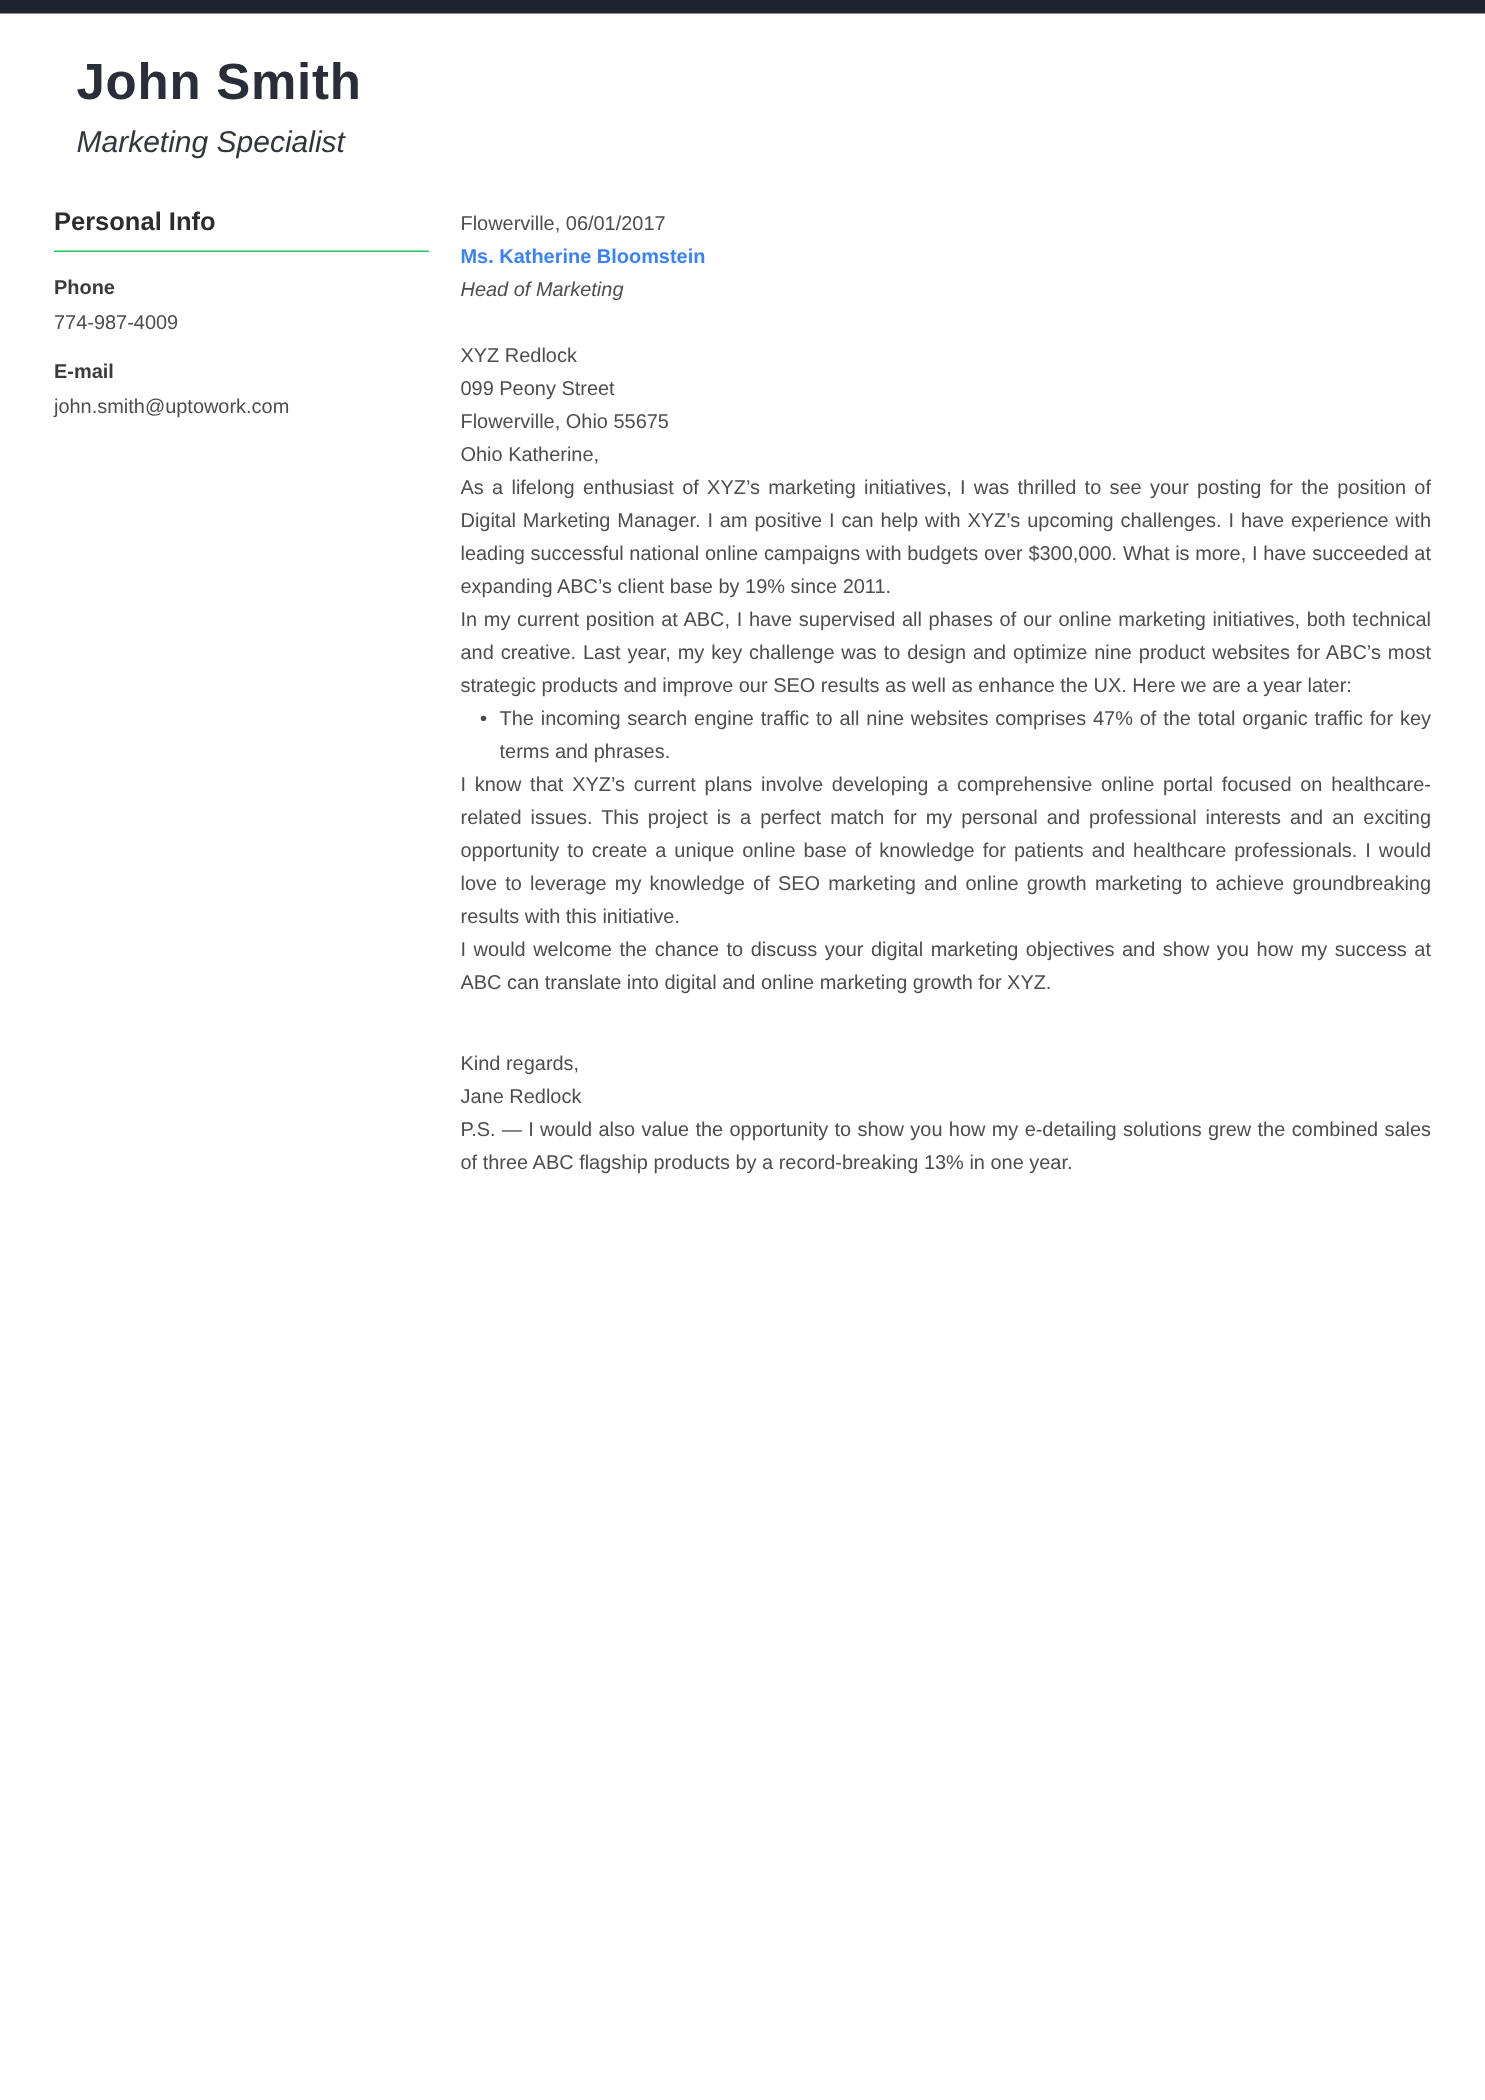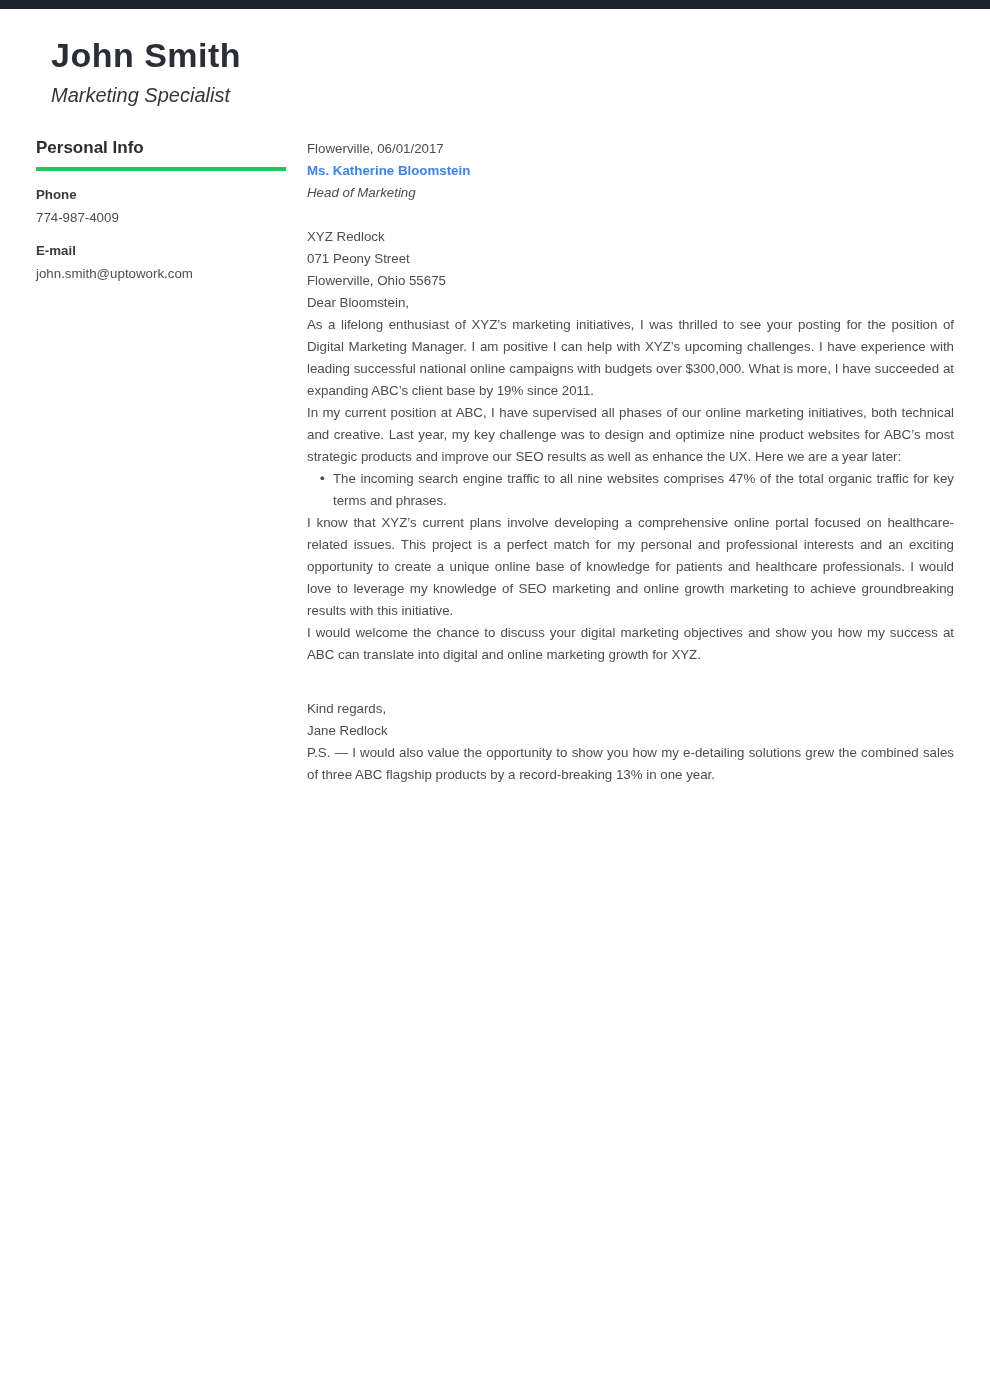--- a/index.html
+++ b/index.html
@@ -42,21 +42,21 @@
   aside.sidebar {
     width: 250px;
     flex: 0 0 250px;
     margin-right: 21px;
   }
   .sidebar h2 {
     font-size: 17px;
     font-weight: 700;
     color: #2d2d2f;
     padding-bottom: 9px;
-    border-bottom: 4px solid #22c55e;
+    border-bottom: 1px solid #22c55e;
   }
   .sidebar .field-label {
     margin-top: 15px;
     font-size: 13.3px;
     font-weight: 700;
     color: #3b3b3d;
     line-height: 18px;
   }
   .sidebar .field-value {
     margin-top: 5px;
@@ -124,25 +124,25 @@
 
       <p class="date-line">Flowerville, 06/01/2017</p>
 
       <div class="recipient-block">
         <p class="recipient-name">Ms. Katherine Bloomstein</p>
         <p class="recipient-title">Head of Marketing</p>
       </div>
 
       <div class="address-block">
         <p>XYZ Redlock</p>
-        <p>071 Peony Street</p>
+        <p>099 Peony Street</p>
         <p>Flowerville, Ohio 55675</p>
       </div>
 
-      <p class="salutation">Dear Bloomstein,</p>
+      <p class="salutation">Ohio Katherine,</p>
 
       <p class="para">As a lifelong enthusiast of XYZ’s marketing initiatives, I was thrilled to see your posting for the position of Digital Marketing Manager. I am positive I can help with XYZ’s upcoming challenges. I have experience with leading successful national online campaigns with budgets over $300,000. What is more, I have succeeded at expanding ABC’s client base by 19% since 2011.</p>
 
       <p class="para tight">In my current position at ABC, I have supervised all phases of our online marketing initiatives, both technical and creative. Last year, my key challenge was to design and optimize nine product websites for ABC’s most strategic products and improve our SEO results as well as enhance the UX. Here we are a year later:</p>
 
       <ul class="bullets">
         <li>
           <span class="bullet-dot">•</span>
         </li>
         <li>

